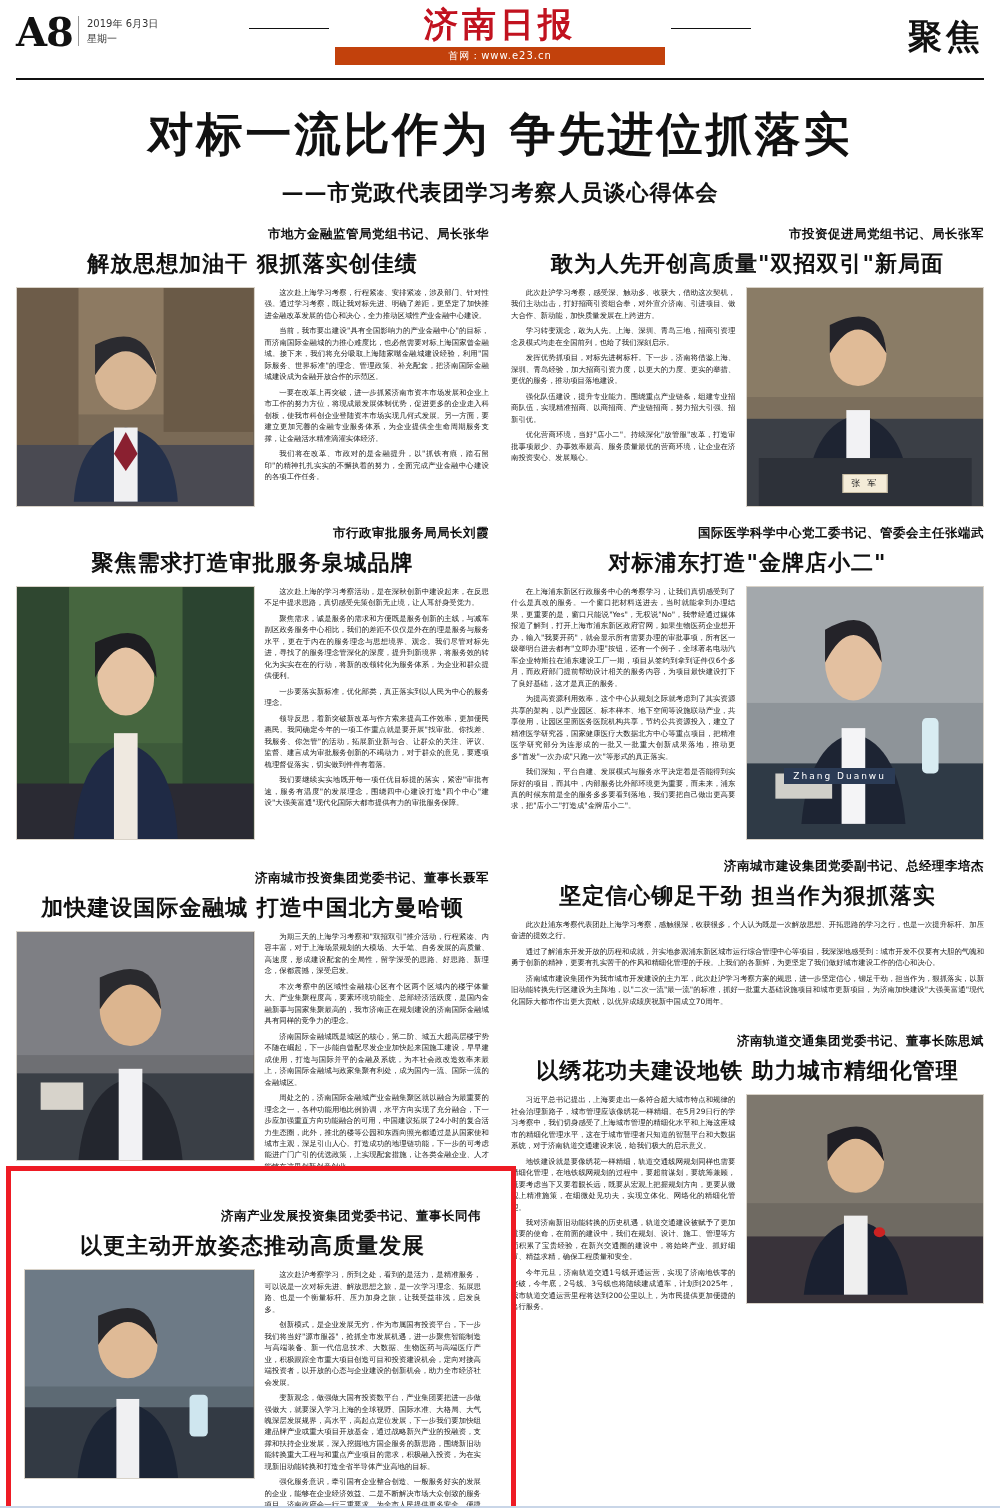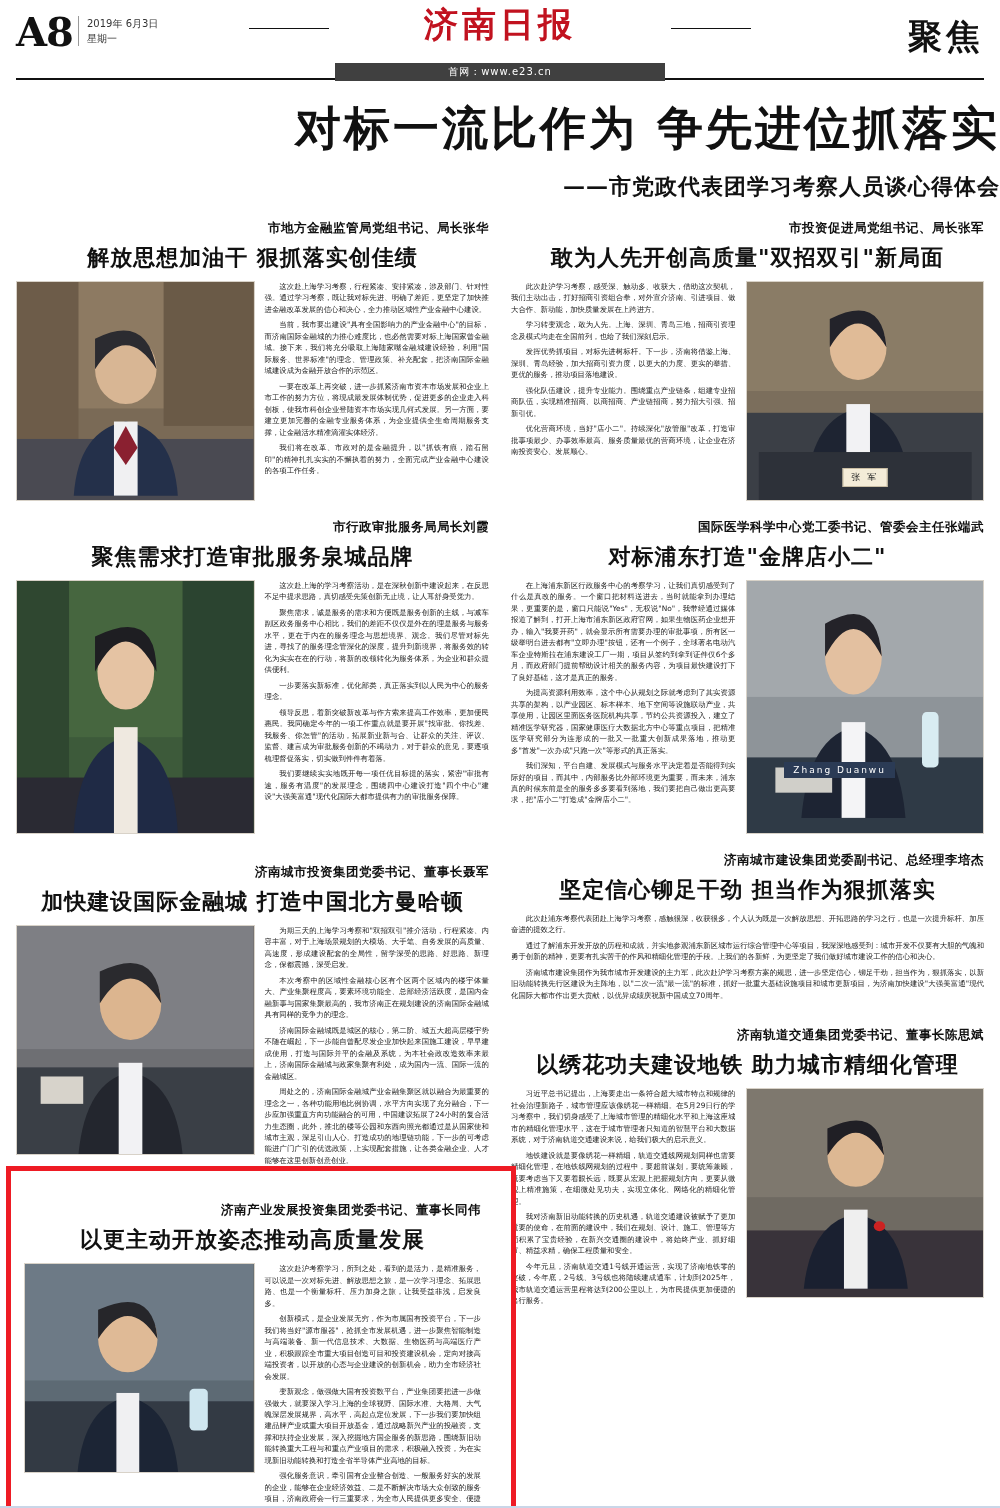--- a/index.html
+++ b/index.html
@@ -38,36 +38,36 @@
   .nameplate{
     position:absolute;left:50%;transform:translateX(-50%);top:0;
     text-align:center;width:330px;
   }
   .nameplate .np-title{
     font-family:"DejaVu Serif","Liberation Serif",serif;
     font-size:34px;font-weight:700;color:#c1121f;letter-spacing:4px;
     line-height:1.1;
   }
   .nameplate .np-bar{
-    margin-top:20px;background:#404040;color:#fff;
+    margin-top:4px;background:#c2410c;color:#fff;
     font-size:10px;letter-spacing:1px;padding:2px 16px;
   }
   .nameplate .np-rule{
     position:absolute;top:22px;left:-86px;width:80px;height:1px;background:#111;
   }
   .nameplate .np-rule2{
     position:absolute;top:22px;right:-86px;width:80px;height:1px;background:#111;
   }
   .section-title{
     position:absolute;right:0;top:8px;
     font-family:"DejaVu Serif","Liberation Serif",serif;
     font-size:34px;font-weight:700;letter-spacing:4px;
   }
   
-  .headline-wrap{text-align:right;margin:18px 0 4px;}
+  .headline-wrap{text-align:center;margin:24px 0 4px;}
   .headline{
     font-family:"DejaVu Serif","Liberation Serif",serif;
     font-size:46px;font-weight:700;letter-spacing:3px;
   }
   .subhead{
     font-family:"DejaVu Serif","Liberation Serif",serif;
     font-size:22px;font-weight:700;margin-top:12px;letter-spacing:1px;
   }
   
   .columns{

